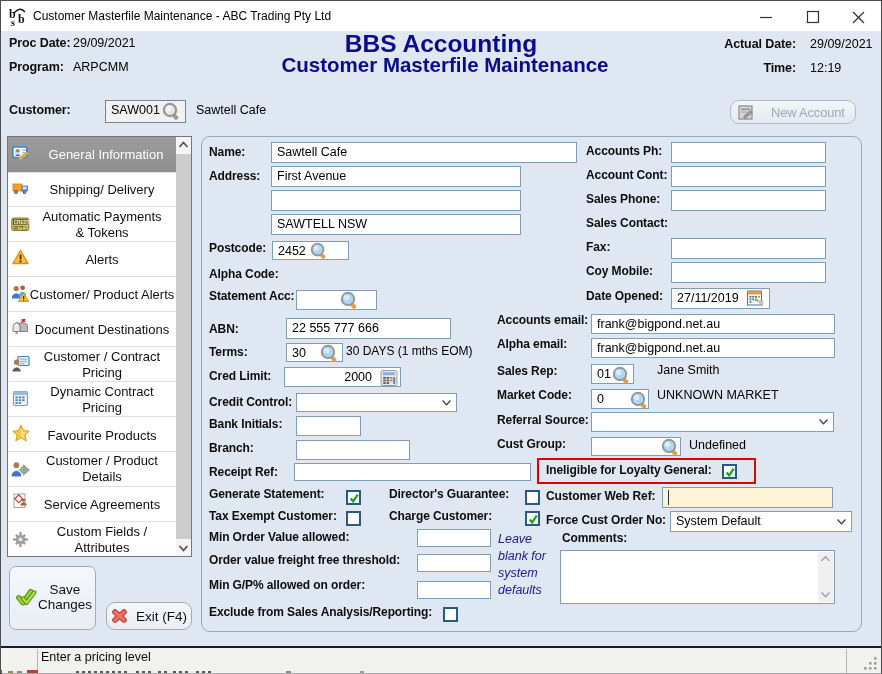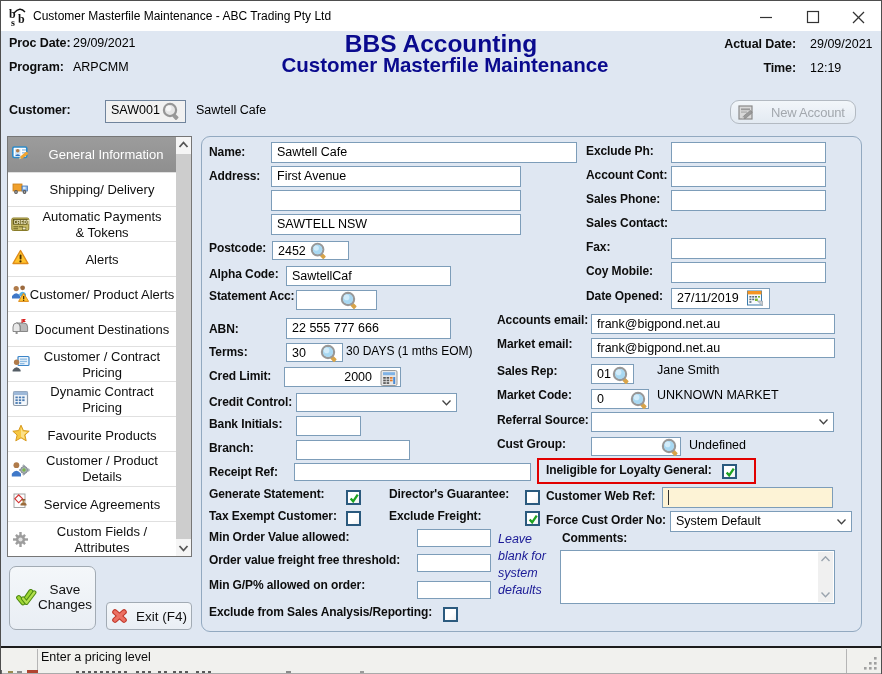--- a/index.html
+++ b/index.html
@@ -254,21 +254,20 @@
   <div class="lb" style="left:209px;top:169px">Address:</div>
   <div class="inp" style="left:271px;top:166px;width:250px;height:21px">First Avenue</div>
   <div class="inp" style="left:271px;top:190px;width:250px;height:21px"></div>
   <div class="inp" style="left:271px;top:214px;width:250px;height:21px">SAWTELL NSW</div>
   <div class="lb" style="left:209px;top:241px">Postcode:</div>
   <div class="inp" style="left:272px;top:241px;width:77px;height:19px">2452</div>
   <svg class="mag" style="left:310px;top:242px" width="18" height="18" viewBox="0 0 19 19">
       <use href="#magb"></use>
     </svg>
   <div class="lb" style="left:209px;top:267px">Alpha Code:</div>
-  <div class="inp" style="left:286px;top:266px;width:165px;height:20px">SawtellCaf</div>
   <div class="lb" style="left:209px;top:289px">Statement Acc:</div>
   <div class="inp" style="left:296px;top:290px;width:81px;height:20px"></div>
   <svg class="mag" style="left:340px;top:291px" width="19" height="19" viewBox="0 0 19 19">
       <use href="#magb"></use>
     </svg>
 
   <div class="lb" style="left:209px;top:322px">ABN:</div>
   <div class="inp" style="left:286px;top:318px;width:165px;height:21px">22 555 777 666</div>
   <div class="lb" style="left:209px;top:345px">Terms:</div>
   <div class="inp" style="left:286px;top:343px;width:57px;height:19px">30</div>
@@ -301,21 +300,21 @@
         <path d="M0.5 0.5 L4.5 4.8 L8.5 0.5" fill="none" stroke="#444" stroke-width="1.3"></path>
       </svg>
   </div>
   <div class="lb" style="left:209px;top:417px">Bank Initials:</div>
   <div class="inp" style="left:296px;top:416px;width:65px;height:20px"></div>
   <div class="lb" style="left:209px;top:441px">Branch:</div>
   <div class="inp" style="left:296px;top:440px;width:114px;height:20px"></div>
   <div class="lb" style="left:209px;top:465px">Receipt Ref:</div>
   <div class="inp" style="left:294px;top:463px;width:237px;height:18px"></div>
 
-  <div class="lb" style="left:586px;top:144px">Exclude Ph:</div>
+  <div class="lb" style="left:586px;top:144px">Accounts Ph:</div>
   <div class="inp" style="left:671px;top:142px;width:155px;height:21px"></div>
   <div class="lb" style="left:586px;top:168px">Account Cont:</div>
   <div class="inp" style="left:671px;top:166px;width:155px;height:21px"></div>
   <div class="lb" style="left:586px;top:192px">Sales Phone:</div>
   <div class="inp" style="left:671px;top:190px;width:155px;height:21px"></div>
   <div class="lb" style="left:586px;top:216px">Sales Contact:</div>
   <div class="lb" style="left:586px;top:240px">Fax:</div>
   <div class="inp" style="left:671px;top:238px;width:155px;height:21px"></div>
   <div class="lb" style="left:586px;top:264px">Coy Mobile:</div>
   <div class="inp" style="left:671px;top:262px;width:155px;height:21px"></div>
@@ -332,21 +331,21 @@
         <rect x="5.2" y="8.6" width="2" height="1.6"></rect>
         <rect x="2.4" y="11.2" width="2" height="1.6"></rect>
       </g>
     <rect x="8" y="8.6" width="2.8" height="2.4" fill="#7ab82a"></rect>
     <rect x="11" y="6" width="2" height="1.6" fill="#7ab82a"></rect>
     <path d="M10.5 11 L15.5 11 L15.5 16 Z" fill="#c9ced4" stroke="#9aa2aa" stroke-width="0.7"></path>
   </svg>
 
   <div class="lb" style="left:497px;top:313px">Accounts email:</div>
   <div class="inp" style="left:591px;top:314px;width:244px;height:20px">frank@bigpond.net.au</div>
-  <div class="lb" style="left:497px;top:337px">Market email:</div>
+  <div class="lb" style="left:497px;top:337px">Alpha email:</div>
   <div class="inp" style="left:591px;top:338px;width:244px;height:20px">frank@bigpond.net.au</div>
   <div class="lb" style="left:497px;top:364px">Sales Rep:</div>
   <div class="inp" style="left:591px;top:364px;width:43px;height:20px">01</div>
   <svg class="mag" style="left:612px;top:366px" width="19" height="19" viewBox="0 0 19 19">
       <use href="#magb"></use>
     </svg>
   <div class="tx" style="left:657px;top:363px">Jane Smith</div>
   <div class="lb" style="left:497px;top:388px">Market Code:</div>
   <div class="inp" style="left:591px;top:389px;width:58px;height:20px">0</div>
   <svg class="mag" style="left:630px;top:391px" width="19" height="19" viewBox="0 0 19 19">
@@ -381,21 +380,21 @@
       </svg>
     </div>
   <div class="lb" style="left:389px;top:487px">Director's Guarantee:</div>
   <div class="cb" style="left:525px;top:490px"></div>
   <div class="lb" style="left:546px;top:489px">Customer Web Ref:</div>
   <div class="inp" style="left:662px;top:487px;width:171px;height:21px;background:#fdf3d6"></div>
   <div style="position:absolute;left:668px;top:490px;width:1px;height:15px;background:#333"></div>
 
   <div class="lb" style="left:209px;top:509px">Tax Exempt Customer:</div>
   <div class="cb" style="left:346px;top:511px"></div>
-  <div class="lb" style="left:389px;top:509px">Exclude Freight:</div>
+  <div class="lb" style="left:389px;top:509px">Charge Customer:</div>
   <div class="cb" style="left:525px;top:511px">
       <svg style="position:absolute;left:0.5px;top:0.5px" width="10" height="10" viewBox="0 0 12 11">
         <use href="#chk"></use>
       </svg>
     </div>
   <div class="lb" style="left:546px;top:513px">Force Cust Order No:</div>
   <div class="dd" style="left:670px;top:511px;width:182px;height:21px">System Default
     <svg class="ddar" width="9" height="6" viewBox="0 0 9 6">
         <path d="M0.5 0.5 L4.5 4.8 L8.5 0.5" fill="none" stroke="#444" stroke-width="1.3"></path>
       </svg>
@@ -424,21 +423,21 @@
 
   <div style="position:absolute;left:9px;top:566px;width:87px;height:64px;border:1px solid #a2abb4;border-radius:7px;background:linear-gradient(#f4f7fa,#e9eef4);">
     <svg style="position:absolute;left:6px;top:22px" width="21" height="19" viewBox="0 0 24 22">
       <path d="M3 10 L8 16 L17 3" fill="none" stroke="#4e8a12" stroke-width="6" stroke-linecap="round" stroke-linejoin="round"></path>
       <path d="M3 10 L8 16 L17 3" fill="none" stroke="#9ed635" stroke-width="3.6" stroke-linecap="round" stroke-linejoin="round"></path>
       <path d="M8 11 L12 16 L21 4" fill="none" stroke="#4e8a12" stroke-width="5" stroke-linecap="round" stroke-linejoin="round"></path>
       <path d="M8 11 L12 16 L21 4" fill="none" stroke="#b4e04e" stroke-width="2.6" stroke-linecap="round" stroke-linejoin="round"></path>
     </svg>
     <div style="position:absolute;left:26px;top:16px;width:58px;text-align:center;font-size:13.5px;color:#111;line-height:14.5px">Save<br>Changes</div>
   </div>
-  <div style="position:absolute;left:106px;top:602px;width:86px;height:28px;border:1px solid #a2abb4;border-radius:4px;background:linear-gradient(#f4f7fa,#e9eef4);">
+  <div style="position:absolute;left:106px;top:602px;width:86px;height:28px;border:1px solid #a2abb4;border-radius:9px;background:linear-gradient(#f4f7fa,#e9eef4);">
     <svg style="position:absolute;left:4px;top:5px" width="17" height="16" viewBox="0 0 17 16">
       <g stroke="#c0392b" stroke-width="5.6" stroke-linecap="round">
           <line x1="4" y1="4" x2="13" y2="12"></line>
           <line x1="13" y1="4" x2="4" y2="12"></line>
         </g>
       <g stroke="#ec7063" stroke-width="3.4" stroke-linecap="round">
           <line x1="4" y1="4" x2="13" y2="12"></line>
           <line x1="13" y1="4" x2="4" y2="12"></line>
         </g>
     </svg>

